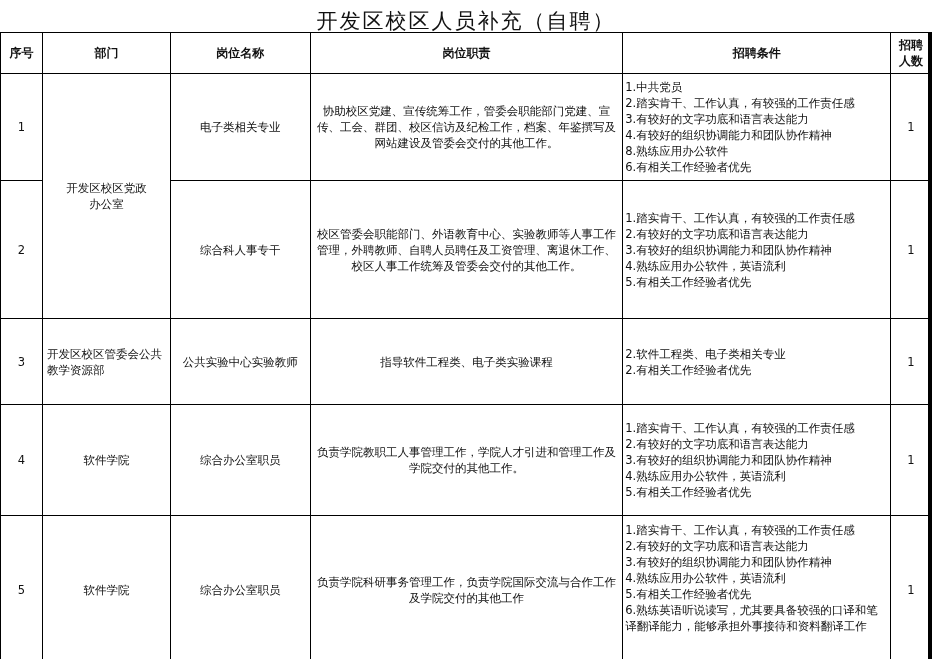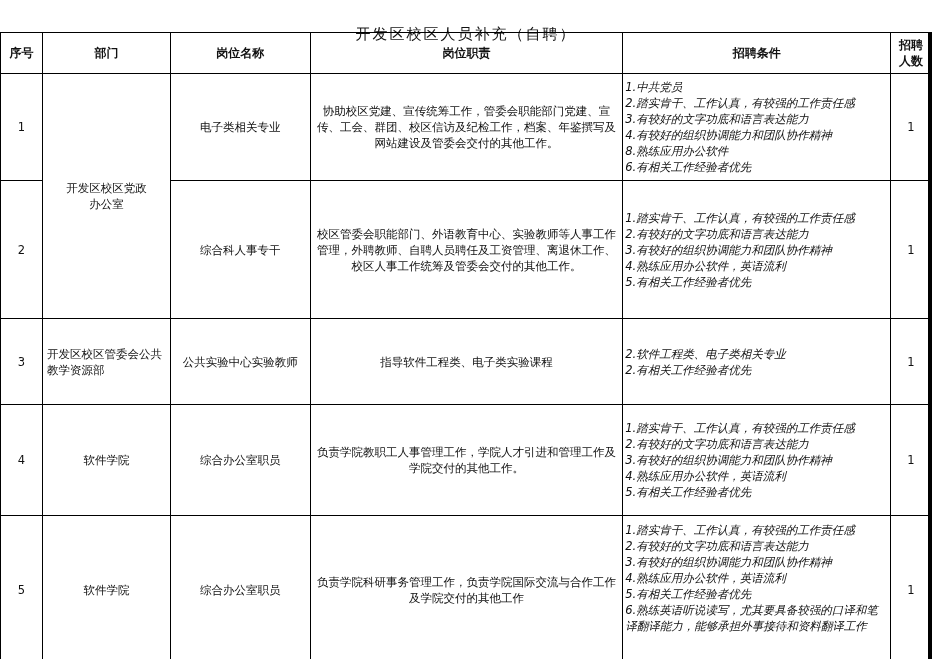--- a/index.html
+++ b/index.html
@@ -1,26 +1,26 @@
 <!DOCTYPE html>
 <html><head>
 <meta charset="utf-8">
 <style>
   html, body { margin:0; padding:0; background:#ffffff; }
   body { width:932px; height:659px; overflow:hidden; position:relative;
          font-family:"DejaVu Sans", "Liberation Sans", sans-serif; color:#111; }
-  .title { position:absolute; left:0; top:20px; width:932px; height:28px;
-           text-align:center; font-size:15px; letter-spacing:2px; line-height:28px; color:#111; }
+  .title { position:absolute; left:0; top:7px; width:932px; height:28px;
+           text-align:center; font-size:21px; letter-spacing:2px; line-height:28px; color:#111; }
   table.grid { position:absolute; left:0; top:32px; border-collapse:collapse; table-layout:fixed; }
   table.grid td, table.grid th { border:1px solid #000; padding:0 2px; font-size:11.5px; line-height:16px; }
   table.grid th { font-weight:bold; text-align:center; height:40px; font-size:12px; }
   td.c { text-align:center; vertical-align:middle; }
   td.l { text-align:left; vertical-align:middle; }
   td.duty { text-align:center; vertical-align:middle; padding:0 6px;margin-left:20px; }
-  .req-line { display:block; white-space:normal;font-style:italic; }
+  .req-line { display:block; white-space:normal; }
   .edge-right { position:absolute; left:928px; top:32px; width:4px; height:627px; background:#000; }
 </style>
 </head>
 <body>
 
 <div class="title">开发区校区人员补充（自聘）</div>
 
 <table class="grid">
   <colgroup>
     <col style="width:42px">

